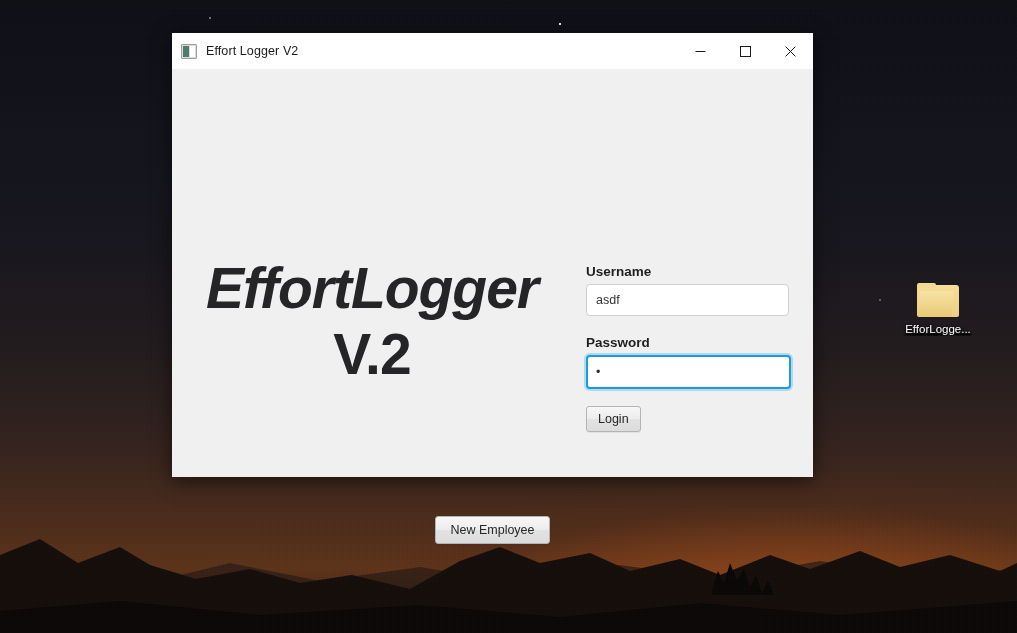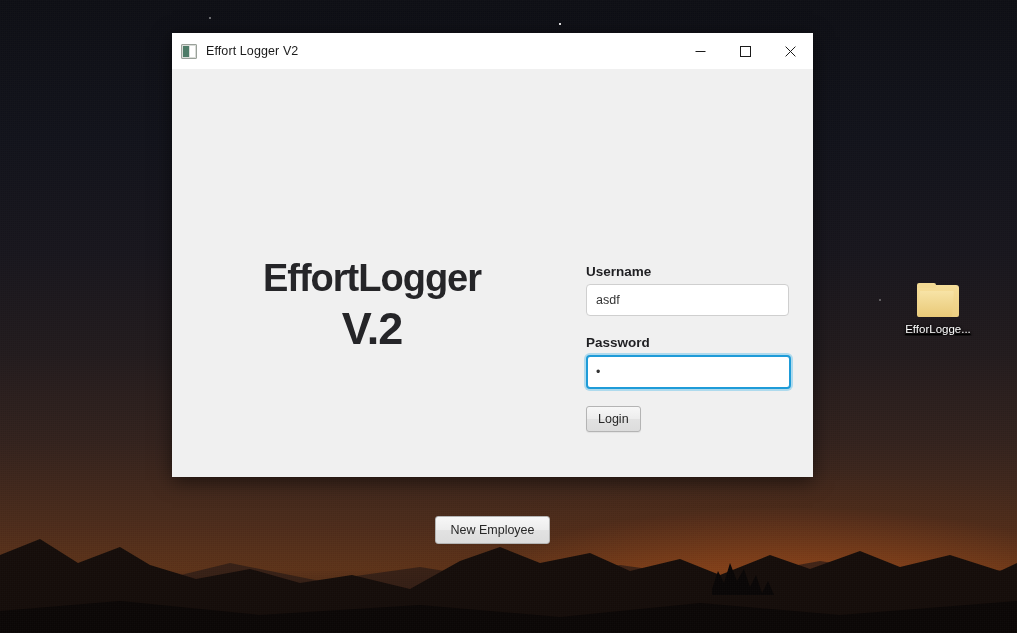--- a/index.html
+++ b/index.html
@@ -191,22 +191,22 @@
   #brand {
     position: absolute;
     left: 10px; top: 190px;
     width: 380px;
     text-align: center;
     color: #252528;
     font-weight: bold;
     line-height: 1.02;
     user-select: none;
   }
-  #brand .brand-line1 { font-size: 38px; letter-spacing: -1px; display: block; }
-  #brand .brand-line2 { font-size: 45px; letter-spacing: -1px; display: block; margin-top: 8px; }
+  #brand .brand-line1 { font-size: 57px; letter-spacing: -1px; display: block; font-style: italic; }
+  #brand .brand-line2 { font-size: 57px; letter-spacing: -1px; display: block; margin-top: 8px; }
 
   #login-form {
     position: absolute;
     left: 414px; top: 195px;
     width: 205px;
   }
   .field-label {
     font-size: 13.5px;
     font-weight: bold;
     color: #1f1f22;

